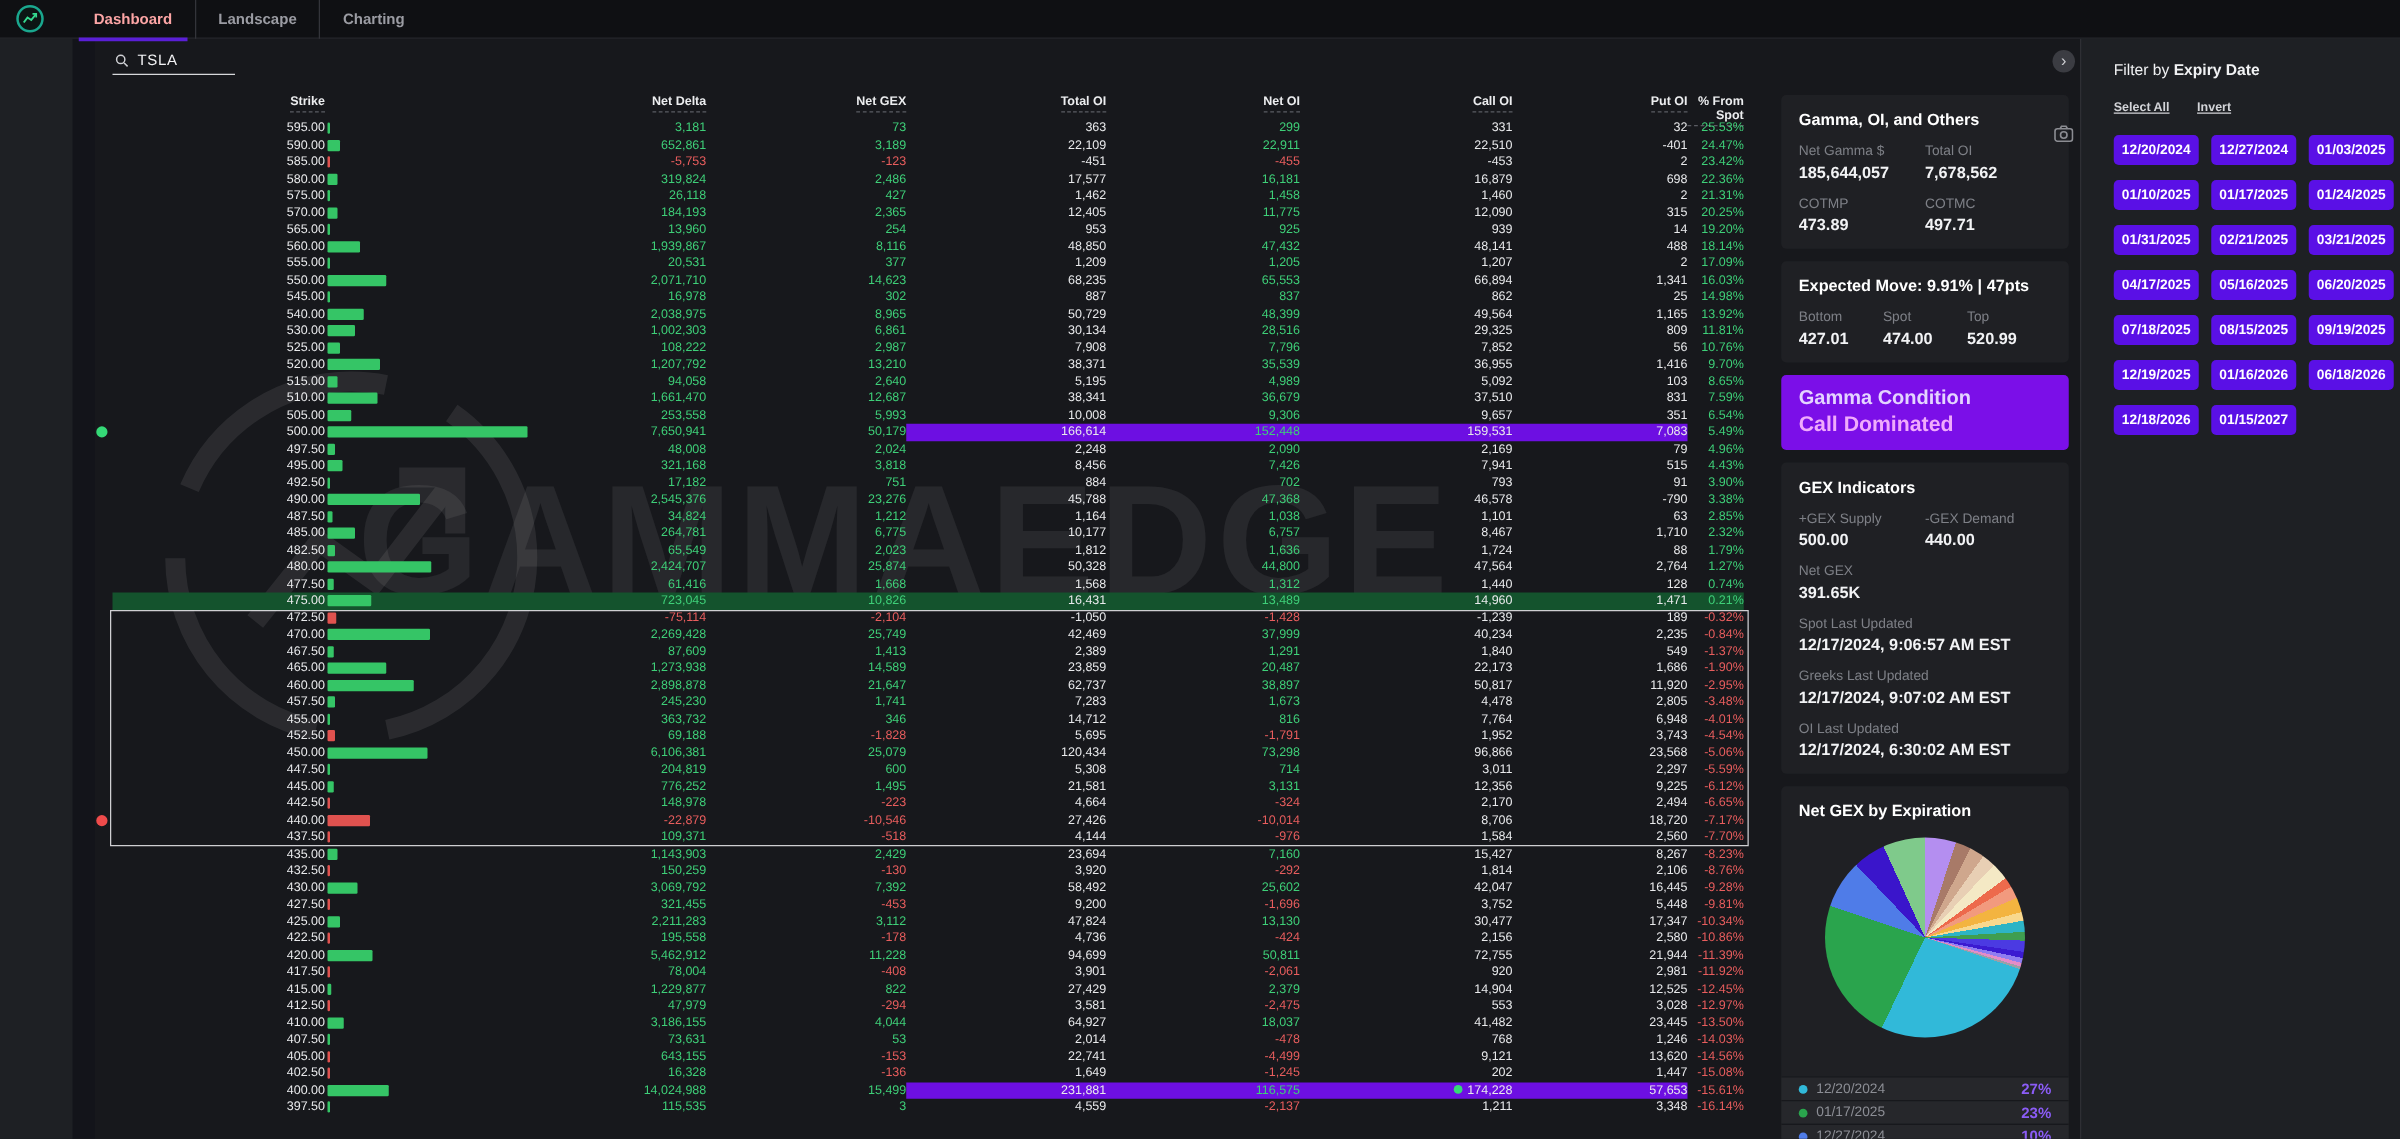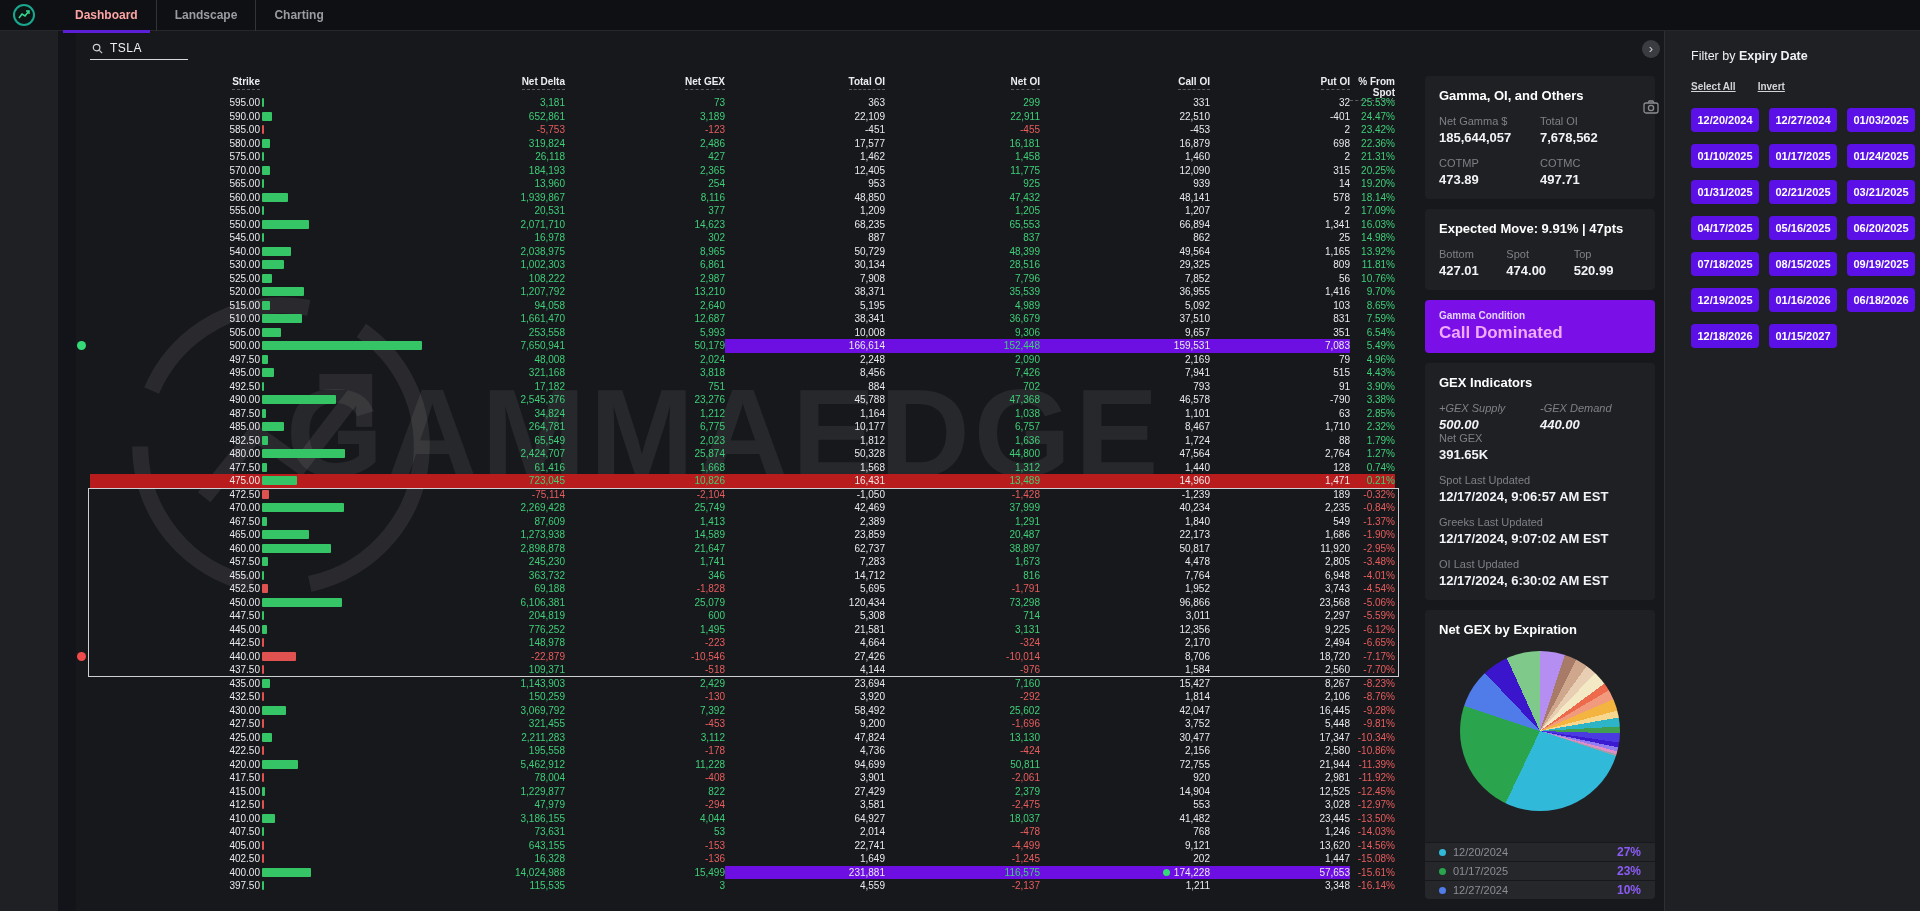--- a/index.html
+++ b/index.html
@@ -45,21 +45,21 @@
   .trow { height:13.5px; align-items:center; position:relative; }
   .cell { font-size:10px; text-align:right; white-space:nowrap; line-height:13.5px; }
   .c-strike { color:#e9eaec; }
   .c-white  { color:#e9eaec; }
   .pos { color:#3ecf78; }
   .neg { color:#e85d5d; }
   .barcell { position:relative; height:100%; }
   .bar { position:absolute; left:2px; top:2.25px; height:9px; border-radius:1px; }
   .bar.pos { background:#35c566; }
   .bar.neg { background:#e0524f; }
-  .trow.gold { background:#b91c1c; }
+  .trow.gold { background:#14532d; }
   .trow .hlband { position:absolute; left:635px; width:625px; top:0; height:13.5px; background:#6d0fe2; z-index:-1; }
   .trow.purple { z-index:0; }
   #embox { position:absolute; left:-2px; right:-4px; border:1px solid rgba(240,240,242,0.85); pointer-events:none; z-index:6; }
   .sidedot { position:absolute; left:-13px; width:9px; height:9px; border-radius:50%; z-index:6; }
   .oidot { display:inline-block; width:7px; height:7px; border-radius:50%; background:#35d977; margin-right:4px; vertical-align:middle; }
 
   
   #railbtns { position:absolute; left:1562px; top:9px; width:26px; display:flex; flex-direction:column; gap:42px; align-items:center; z-index:10; }
   #chevbtn { width:18px; height:18px; border-radius:50%; background:#3b3c42; color:#cfd0d4; font-size:13px;
              display:flex; align-items:center; justify-content:center; cursor:pointer; line-height:1; padding-bottom:1px; }
@@ -67,21 +67,21 @@
 
   
   #cards { position:absolute; left:1349px; top:45px; width:230px; display:flex; flex-direction:column; gap:10px; z-index:8; }
   .card { background:#1f2024; border-radius:4px; padding:12px 14px; }
   .card h3 { font-size:13px; font-weight:bold; color:#ffffff; margin-bottom:12px; }
   .kv-grid { display:grid; grid-template-columns:1fr 1fr; row-gap:12px; }
   .kv3 { display:grid; grid-template-columns:1fr 1fr 1fr; }
   .kv .lab { font-size:11px; color:#7e8087; margin-bottom:3px; }
   .kv .val { font-size:13px; font-weight:bold; color:#f2f3f5; }
   #card-cond { background:#7b0fe8; border-radius:4px; padding:10px 14px; }
-  #card-cond .lab { font-size:10px; font-weight:bold; color:#e4d4ff; margin-bottom:2px; }
+  #card-cond .lab { font-size:16px; font-weight:bold; color:#e4d4ff; margin-bottom:2px; }
   #card-cond .val { font-size:17px; font-weight:bold; color:#f0abfc; }
   .stackkv { margin-bottom:12px; }
   .stackkv:last-child { margin-bottom:0; }
 
   
   #card-pie { padding-bottom:0; overflow:hidden; height:289px; position:relative; }
   #pie { width:160px; height:160px; border-radius:50%; margin:14px auto 0 auto; }
   #legend { position:absolute; left:0; right:0; bottom:0; }
   .lrow { display:flex; align-items:center; height:19px; padding:0 14px; background:#26272b; border-top:1px solid #17181c; }
   .lrow .dot { width:7px; height:7px; border-radius:50%; margin-right:7px; }
@@ -241,21 +241,21 @@
         <div class="trow">
           <div class="cell c-strike">560.00</div>
           <div class="barcell">
             <div class="bar pos" style="width: 25.8786px;"></div>
           </div>
           <div class="cell pos">1,939,867</div>
           <div class="cell pos">8,116</div>
           <div class="cell c-white">48,850</div>
           <div class="cell pos">47,432</div>
           <div class="cell c-white">48,141</div>
-          <div class="cell c-white">578</div>
+          <div class="cell c-white">488</div>
           <div class="cell pos">18.14%</div>
         </div>
         <div class="trow">
           <div class="cell c-strike">555.00</div>
           <div class="barcell">
             <div class="bar pos" style="width: 1.5px;"></div>
           </div>
           <div class="cell pos">20,531</div>
           <div class="cell pos">377</div>
           <div class="cell c-white">1,209</div>
@@ -974,21 +974,21 @@
         </div>
     </div>
 
     <div id="card-cond">
       <div class="lab">Gamma Condition</div>
       <div class="val">Call Dominated</div>
     </div>
 
     <div class="card">
       <h3>GEX Indicators</h3>
-      <div class="kv-grid" id="gex-pair" style="font-style:italic;">
+      <div class="kv-grid" id="gex-pair" style="margin-bottom:12px;">
           <div class="kv">
             <div class="lab">+GEX Supply</div>
             <div class="val">500.00</div>
           </div>
           <div class="kv">
             <div class="lab">-GEX Demand</div>
             <div class="val">440.00</div>
           </div>
         </div>
       <div id="gex-stack">

